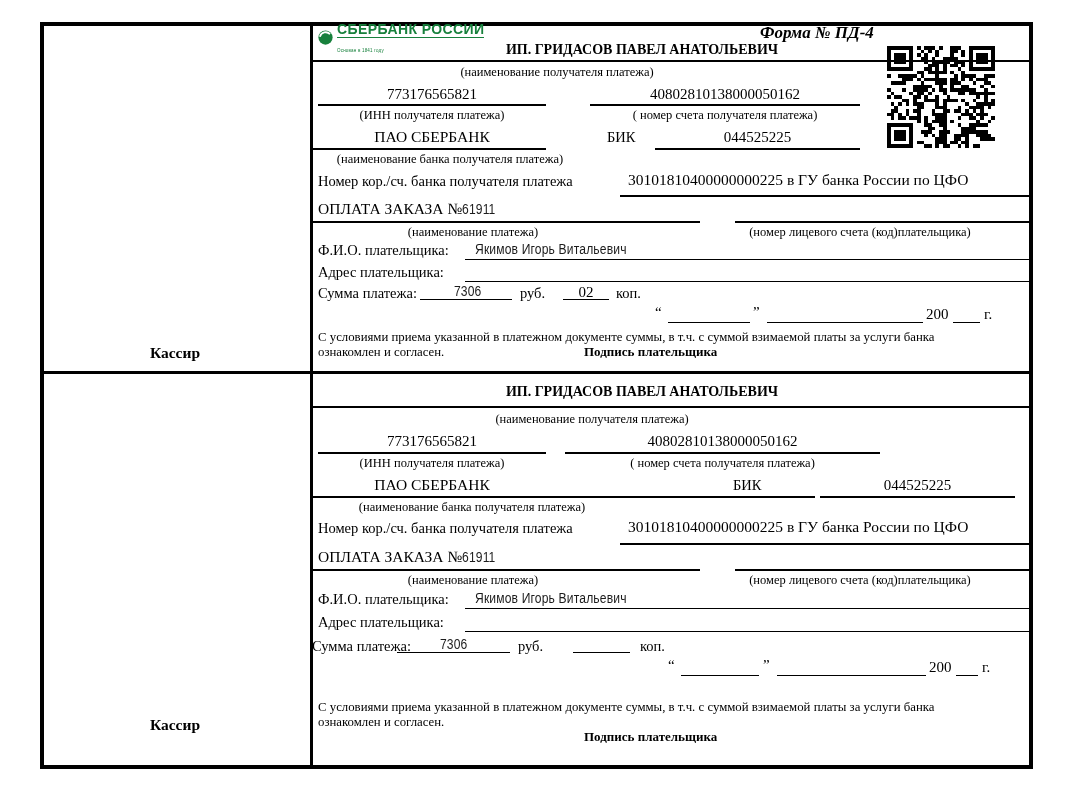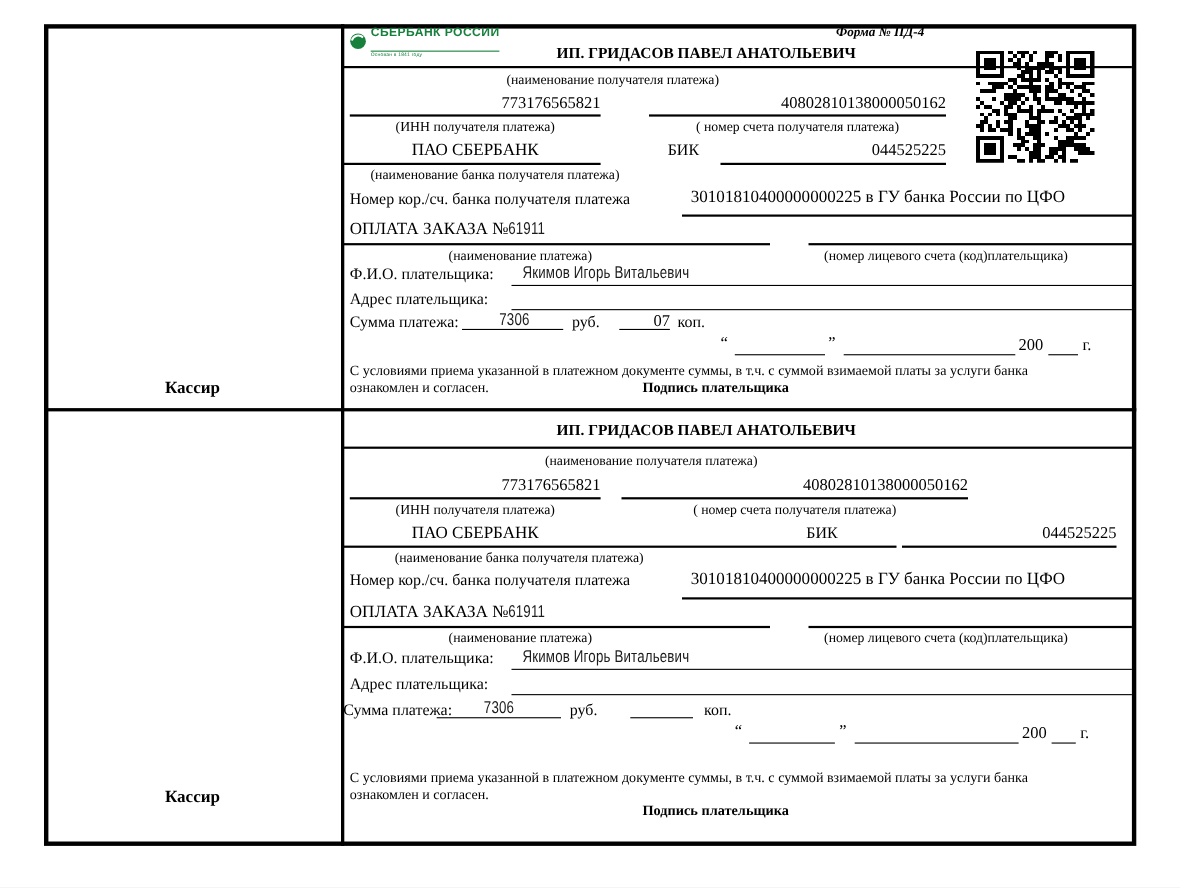--- a/index.html
+++ b/index.html
@@ -5,36 +5,36 @@
   html,body{margin:0;padding:0;background:#e8e8e8;}
   .page{position:relative;width:1073px;height:807px;background:#ffffff;overflow:hidden;
         font-family:"Liberation Serif",serif;color:#000;}
   .abs{position:absolute;line-height:1.12;white-space:nowrap;}
   .c{text-align:center;}
   .b{font-weight:bold;}
   .i{font-style:italic;}
   .sans{font-family:"Liberation Sans",sans-serif;}
   .cap{font-size:12.5px;}
   .lbl{font-size:14.5px;}
-  .num{font-size:15px;text-align:right;}
+  .num{font-size:15px;}
   .big{font-size:15.5px;}
   .agr{font-size:12.8px;}
   .narrow{font-family:"Liberation Sans",sans-serif;font-size:15.5px;color:#1c1c1c;
           display:inline-block;transform:scaleX(.78);transform-origin:0 60%;letter-spacing:.2px;}
   .narrowc{font-family:"Liberation Sans",sans-serif;font-size:15.5px;color:#1c1c1c;
           display:inline-block;transform:scaleX(.78);transform-origin:50% 60%;letter-spacing:.2px;}
   .line{position:absolute;height:0;border-bottom:2px solid #000;}
   .thin{border-bottom-width:1.5px;}
   .frame{position:absolute;left:40px;top:22px;width:993px;height:747px;
          border:4px solid #000;box-sizing:border-box;}
   .vline{position:absolute;left:310px;top:22px;width:3px;height:747px;background:#000;}
   .hdiv{position:absolute;left:40px;top:371px;width:993px;height:3px;background:#000;}
   .logo-row{display:flex;align-items:center;gap:4px;}
-  .logo-text{font-family:"Liberation Sans",sans-serif;font-weight:bold;font-size:11px;
-             letter-spacing:.4px;border-bottom:1.5px solid #17803C;padding-bottom:10px;}
+  .logo-text{font-family:"Liberation Sans",sans-serif;font-weight:bold;font-size:14px;
+             letter-spacing:.4px;border-bottom:1.5px solid #17803C;padding-bottom:0;}
   .logo-tag{font-family:"Liberation Sans",sans-serif;font-size:4.5px;letter-spacing:.2px;margin-top:1px;}
   .qrbox{position:absolute;left:887px;top:46px;width:108px;height:102px;background:#fff;}
 </style>
 </head>
 <body>
 
 <div class="page">
 
   <div class="frame"></div>
   <div class="vline"></div>
@@ -48,21 +48,21 @@
         <circle cx="10" cy="10" r="9.5" fill="#17803C"></circle>
         <path d="M2.5 9 a8 8 0 0 1 13.5 -3.5" stroke="#ffffff" stroke-width="2.4" fill="none"></path>
       </svg>
     </span>
     <span>
       <span class="logo-text" style="color:#17803C">СБЕРБАНК РОССИИ</span><br>
       <span class="logo-tag" style="color:#17803C">Основан в 1841 году</span>
     </span>
   </div>
 
-  <div class="abs b i" style="left:760px;top:23px;font-size:12px">Форма № ПД-4</div>
+  <div class="abs b i" style="left:760px;top:23px;font-size:17px">Форма № ПД-4</div>
 
   <div class="qrbox">
     <svg viewBox="0 0 29 29" width="108" height="102" preserveAspectRatio="none" fill="#000" shape-rendering="crispEdges">
         <rect x="0" y="0" width="1" height="1"></rect>
         <rect x="1" y="0" width="1" height="1"></rect>
         <rect x="2" y="0" width="1" height="1"></rect>
         <rect x="3" y="0" width="1" height="1"></rect>
         <rect x="4" y="0" width="1" height="1"></rect>
         <rect x="5" y="0" width="1" height="1"></rect>
         <rect x="6" y="0" width="1" height="1"></rect>
@@ -515,21 +515,21 @@
   <div class="line thin" style="left:465px;top:259px;width:564px"></div>
 
   <div class="abs lbl" style="left:318px;top:264px">Адрес плательщика:</div>
   <div class="abs" style="left:475px;top:262px"><span class="narrow"></span></div>
   <div class="line thin" style="left:465px;top:281px;width:564px"></div>
 
   <div class="abs lbl" style="left:318px;top:285px">Сумма платежа:</div>
   <div class="abs c" style="left:423px;top:282px;width:90px"><span class="narrowc">7306</span></div>
   <div class="line thin" style="left:420px;top:299px;width:92px"></div>
   <div class="abs lbl" style="left:520px;top:285px">руб.</div>
-  <div class="abs c num" style="left:563px;top:284px;width:46px">07</div>
+  <div class="abs c num" style="left:563px;top:284px;width:46px">02</div>
   <div class="line thin" style="left:563px;top:299px;width:46px"></div>
   <div class="abs lbl" style="left:616px;top:285px">коп.</div>
 
   <div class="abs num" style="left:655px;top:304px">“</div>
   <div class="line thin" style="left:668px;top:322px;width:82px"></div>
   <div class="abs num" style="left:753px;top:304px">”</div>
   <div class="line thin" style="left:767px;top:322px;width:156px"></div>
   <div class="abs num" style="left:926px;top:306px">200</div>
   <div class="line thin" style="left:953px;top:322px;width:27px"></div>
   <div class="abs num" style="left:984px;top:306px">г.</div>

